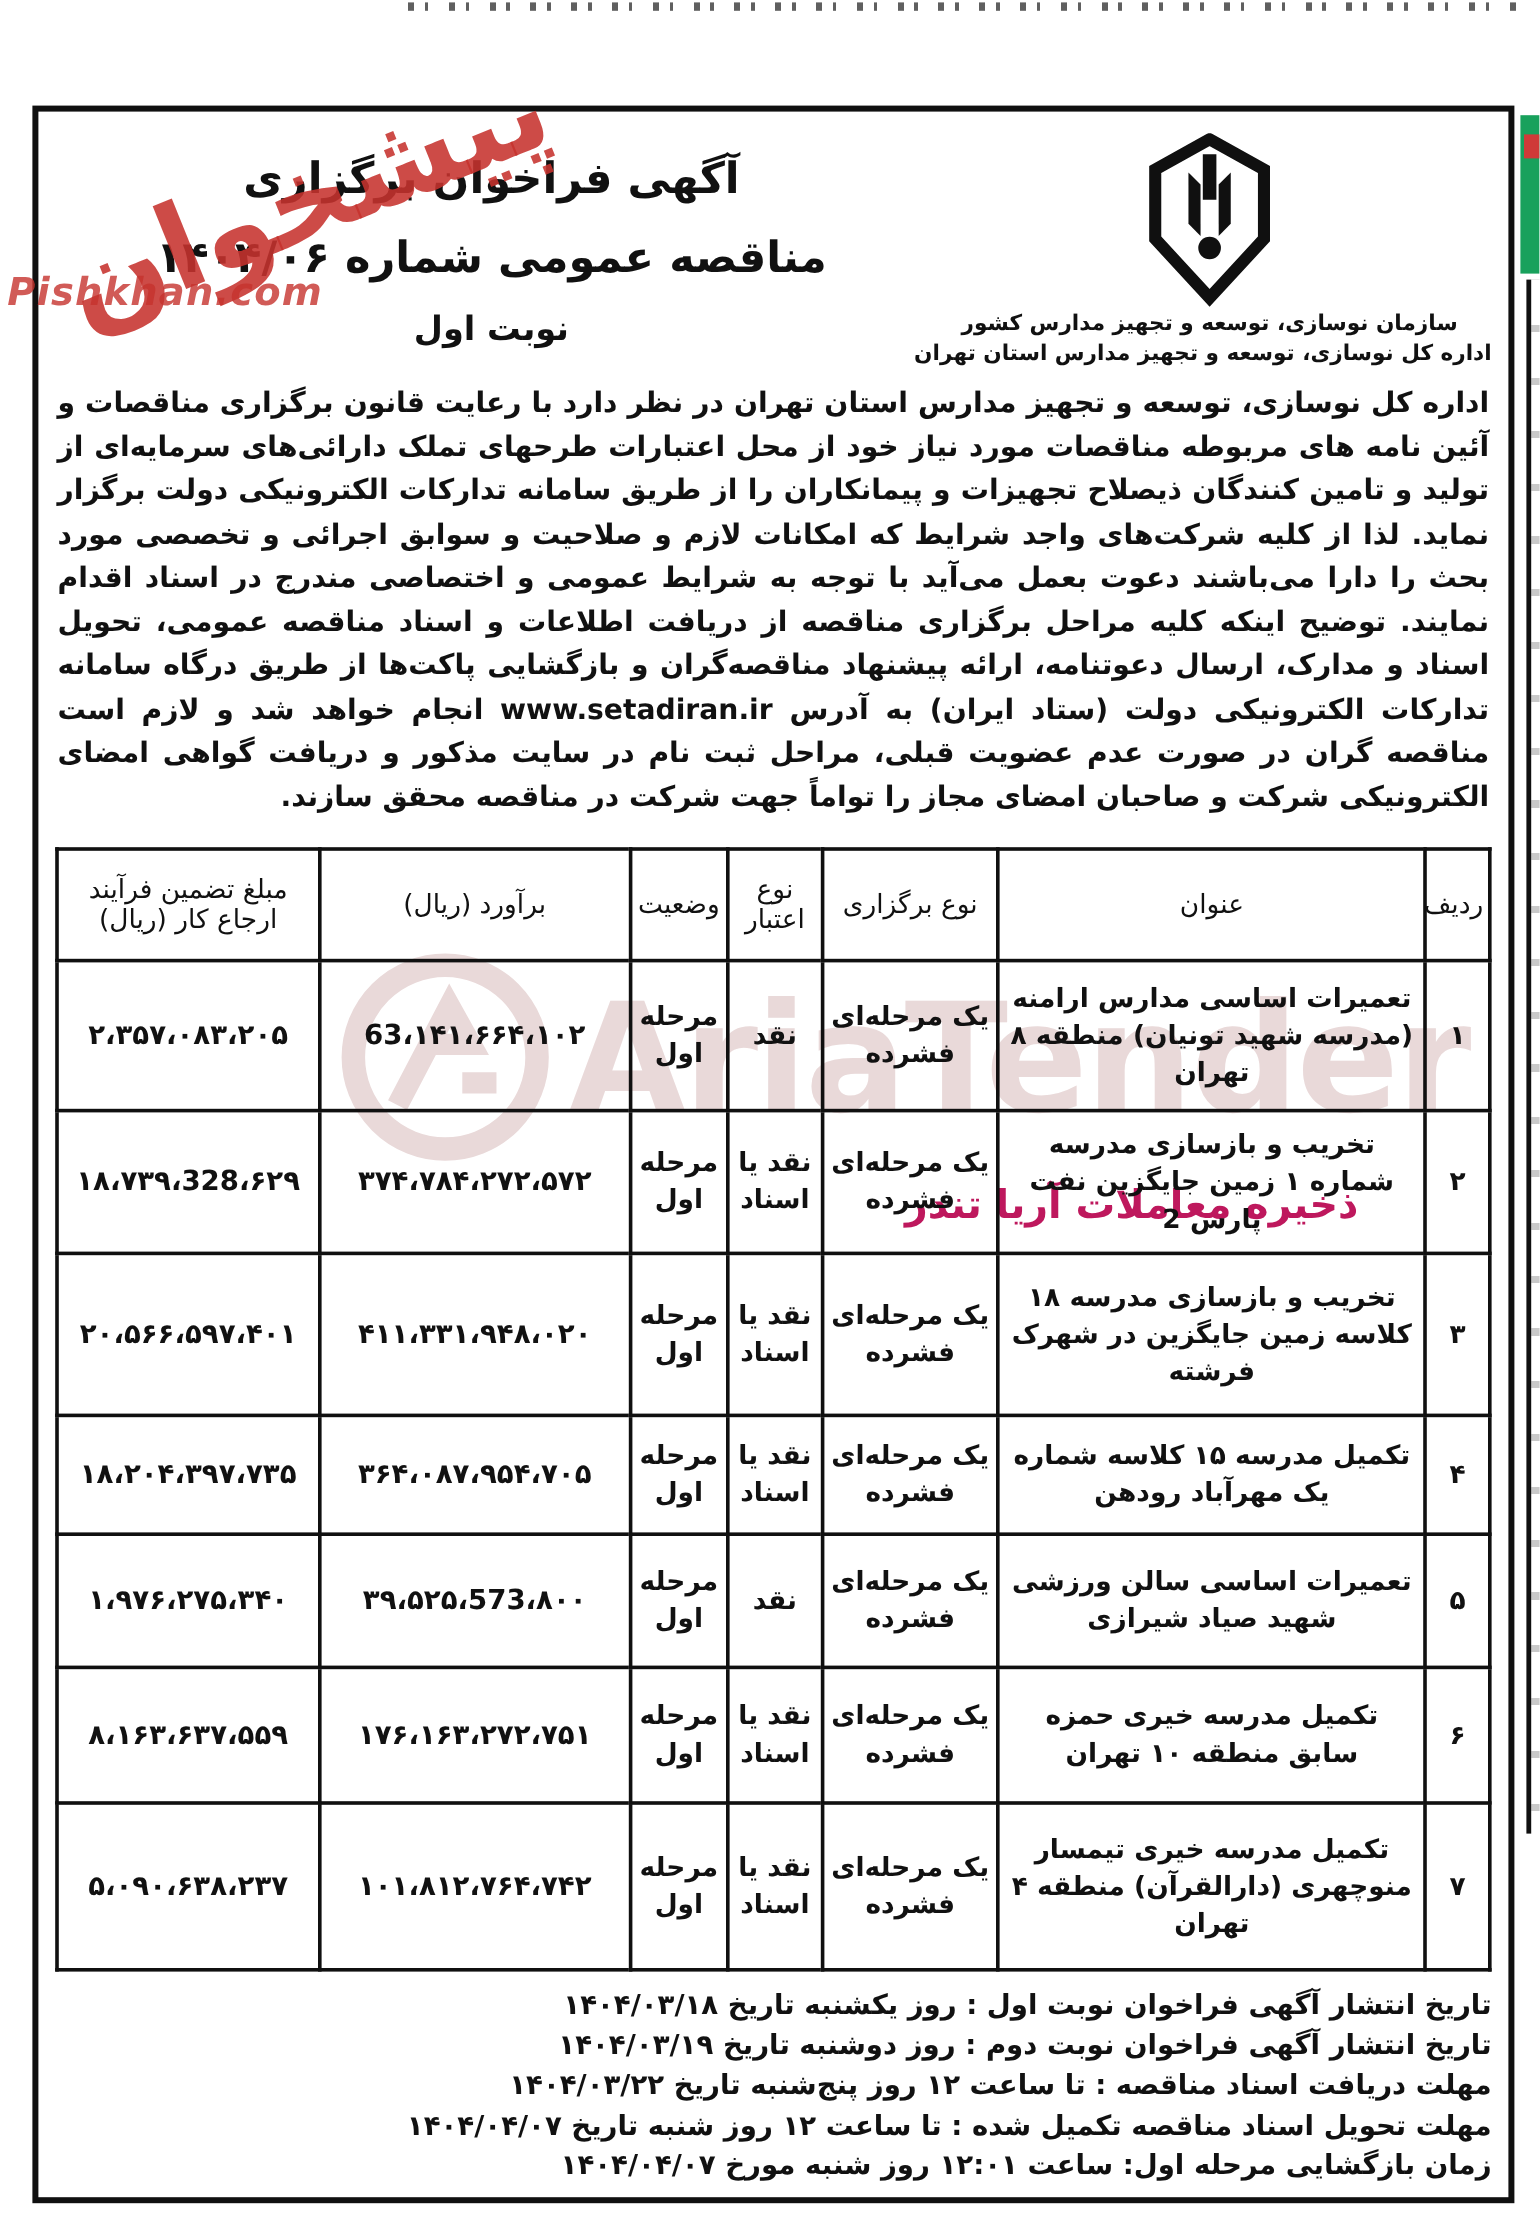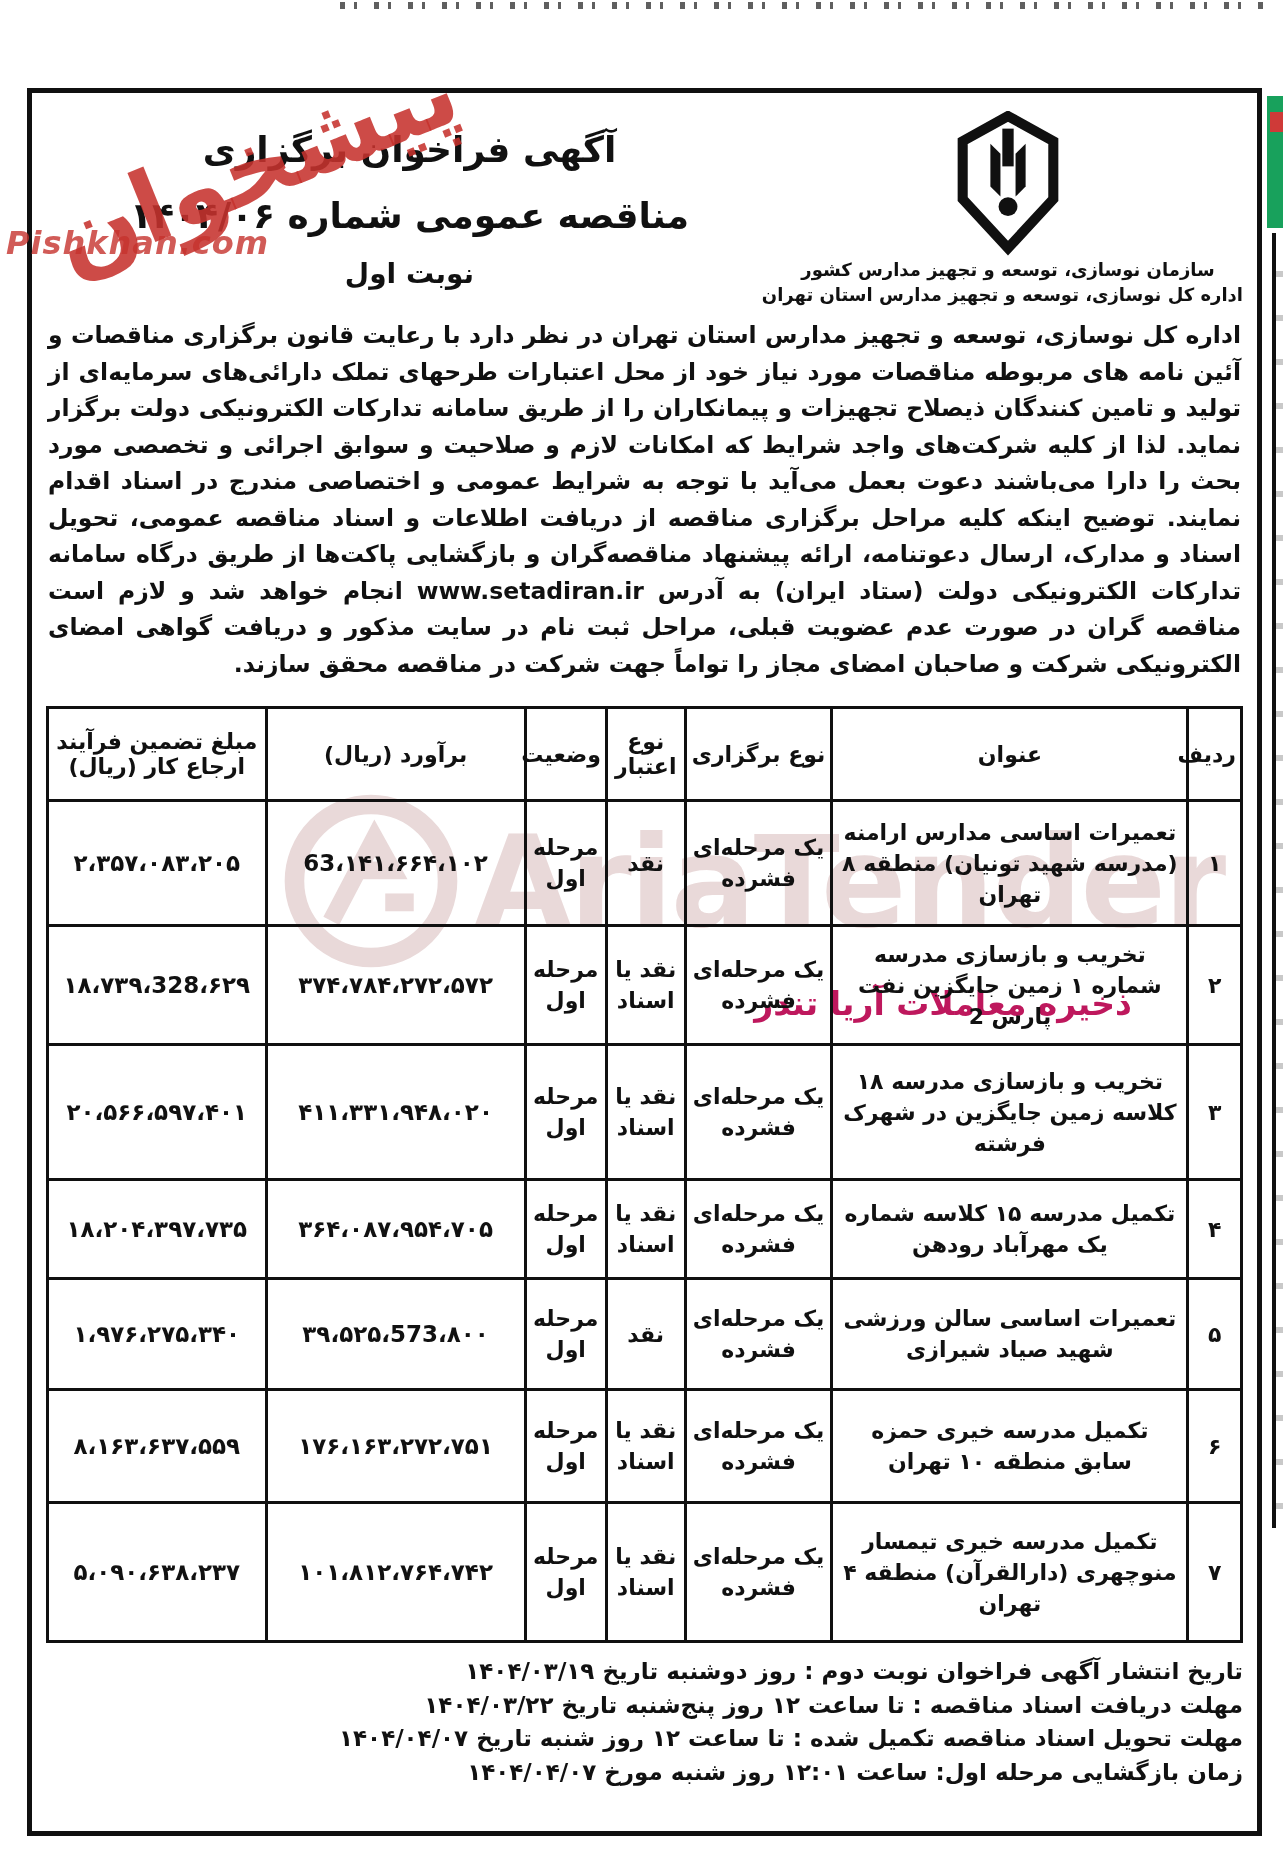--- a/index.html
+++ b/index.html
@@ -31,21 +31,21 @@
   .org-line{font-size:18px;font-weight:bold;line-height:25px;white-space:nowrap}
   .titles{flex:1;text-align:center;padding-top:16px}
   .title-main{font-size:36px;font-weight:900;line-height:66px;letter-spacing:-1px}
   .title-note{font-size:28px;font-weight:900;margin-top:8px}
   
   .intro{font-size:23.5px;font-weight:bold;text-align:justify;line-height:36.5px;margin:10px 2px 24px}
   .intro .lead{font-weight:900}
   
   table{width:100%;border-collapse:collapse;table-layout:fixed}
   table,th,td{border:3px solid #101010}
-  th{font-size:22px;font-weight:700;height:86px;padding:2px 4px;vertical-align:middle}
+  th{font-size:22px;font-weight:400;height:86px;padding:2px 4px;vertical-align:middle}
   td{font-size:22px;font-weight:bold;text-align:center;padding:4px 6px;vertical-align:middle;line-height:31px}
   .c-num{font-size:23px;letter-spacing:.5px;white-space:nowrap}
   tbody tr:nth-child(1) td{height:114px}
   tbody tr:nth-child(2) td{height:108px}
   tbody tr:nth-child(3) td{height:124px}
   tbody tr:nth-child(4) td{height:88px}
   tbody tr:nth-child(5) td{height:100px}
   tbody tr:nth-child(6) td{height:102px}
   tbody tr:nth-child(7) td{height:128px}
   
@@ -197,20 +197,21 @@
       <td>نقد یا اسناد</td>
       <td>مرحله اول</td>
       <td class="c-num">۱۰۱،۸۱۲،۷۶۴،۷۴۲</td>
       <td class="c-num">۵،۰۹۰،۶۳۸،۲۳۷</td>
     </tr>
   </tbody>
   </table>
 
   <div class="footer">
     <div>
+        <div class="footer-line">تاریخ انتشار آگهی فراخوان نوبت اول : روز یکشنبه تاریخ ۱۴۰۴/۰۳/۱۸</div>
         <div class="footer-line">تاریخ انتشار آگهی فراخوان نوبت دوم : روز دوشنبه تاریخ ۱۴۰۴/۰۳/۱۹</div>
         <div class="footer-line">مهلت دریافت اسناد مناقصه : تا ساعت ۱۲ روز پنج‌شنبه تاریخ ۱۴۰۴/۰۳/۲۲</div>
         <div class="footer-line">مهلت تحویل اسناد مناقصه تکمیل شده : تا ساعت ۱۲ روز شنبه تاریخ ۱۴۰۴/۰۴/۰۷</div>
         <div class="footer-line">زمان بازگشایی مرحله اول: ساعت ۱۲:۰۱ روز شنبه مورخ ۱۴۰۴/۰۴/۰۷</div>
       </div>
 
   </div>
 
 </div>
 

